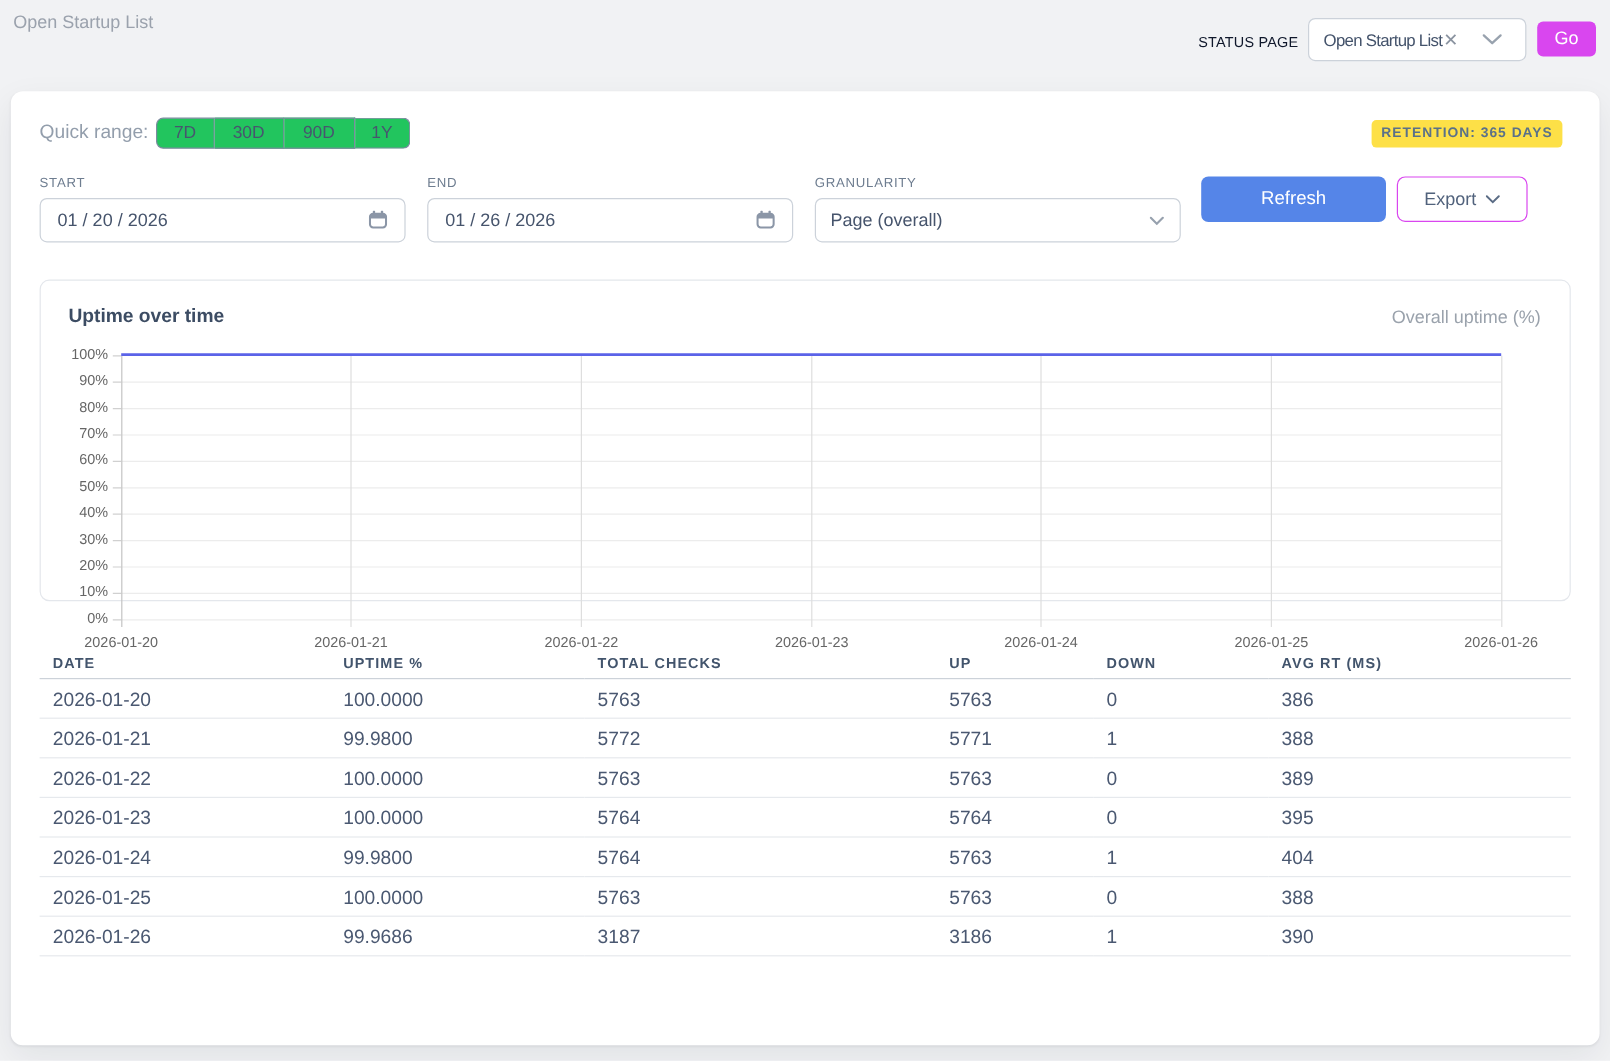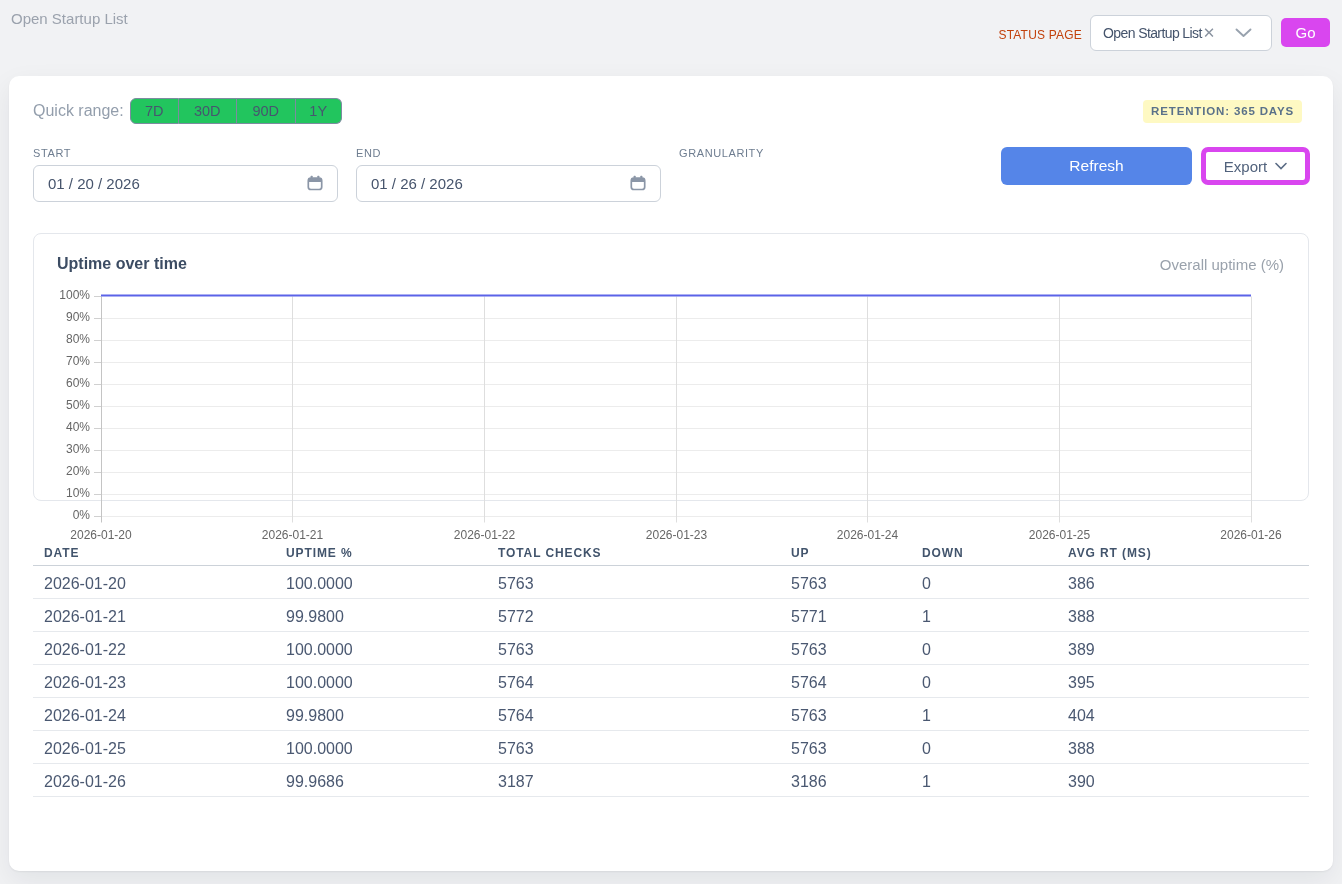--- a/index.html
+++ b/index.html
@@ -7,53 +7,53 @@
 body {
   width:1342px; height:884px; overflow:hidden;
   background:#f1f2f4;
   font-family:"Liberation Sans", sans-serif;
   color:#46536b;
 }
 .topbar { display:flex; justify-content:space-between; align-items:flex-start; padding:10px 12px 0 11px; height:76px; }
 h1 { margin:0; font-size:25px; font-weight:700; color:#33415c; letter-spacing:0.2px; line-height:29px; }
 .subtitle { margin:0; font-size:15px; color:#9ba2ad; }
 .topright { display:flex; align-items:center; margin-top:5px; }
-.sp-label { font-size:12px; color:#c2410c; letter-spacing:0.2px; margin-right:8px; position:relative; top:1.5px; }
+.sp-label { font-size:12px; color:#0f172a; letter-spacing:0.2px; margin-right:8px; position:relative; top:1.5px; }
 .sp-select { width:182px; height:36px; background:#fff; border:1px solid #ccd2da; border-radius:6px; display:flex; align-items:center; padding:0 19px 0 12px; }
 .sp-select .txt { font-size:14px; color:#44536b; letter-spacing:-0.6px; }
 .sp-select .x { font-size:15px; color:#8a93a0; margin-left:1px; }
 .sp-select svg { margin-left:auto; }
 .go-btn { width:49px; height:29px; margin-left:9px; position:relative; top:-1px; background:#d946ef; color:#fff; font-size:15px; border:none; border-radius:5px; display:flex; align-items:center; justify-content:center; font-family:inherit; }
 
 .card { margin:0 9px; background:#fff; border-radius:10px; padding:22px 24px 20px 24px; height:795px;
   box-shadow:0 1px 2px rgba(16,24,40,.06), 0 10px 28px rgba(16,24,40,.07); }
 
 .row1 { display:flex; align-items:center; justify-content:space-between; height:26px; padding-right:7px; }
 .qr { display:flex; align-items:center; }
 .qr-label { font-size:16px; color:#939eac; margin-right:6px;text-align:right; }
 .btngroup { display:flex; }
 .btngroup button { height:26px; padding:0; background:#22c55e; border:1px solid #7d8ba0; border-left:none; font-size:14.5px; color:#47566f; font-family:inherit; }
 .btngroup button:nth-child(1){width:49px;}.btngroup button:nth-child(2){width:58px;}.btngroup button:nth-child(3){width:59px;}.btngroup button:nth-child(4){width:46px;}
 .btngroup button:first-child { border-left:1px solid #7d8ba0; border-radius:6px 0 0 6px; }
 .btngroup button:last-child { border-radius:0 6px 6px 0; }
-.badge { background:#fef9c3; color:#5a7189; font-size:11.5px; font-weight:700; letter-spacing:0.85px; padding:5px 8px 6px 8px; border-radius:4px; }
+.badge { background:#fde047; color:#5a7189; font-size:11.5px; font-weight:700; letter-spacing:0.85px; padding:5px 8px 6px 8px; border-radius:4px; }
 
 .row2 { display:flex; margin-top:23px; align-items:flex-start; }
 .row2 > * { flex:0 0 auto; }
 .field { width:305px; margin-right:18px; }
 .field.f3 { margin-right:17px; }
 .flabel { font-size:11px; color:#6e7d90; letter-spacing:0.6px; margin-bottom:6px; }
 .finput { width:100%; height:37px; border:1px solid #ccd2da; border-radius:6px; background:#fff; font-family:inherit; font-size:15px; color:#46546c; padding:0 12px; display:flex; align-items:center; }
 .dtext { padding-left:14px; }
 .dwrap { position:relative; }
 .dwrap svg { position:absolute; right:15px; top:10px; pointer-events:none; }
 .selbox { position:relative; }
 .selbox .chev { position:absolute; right:14px; top:15px; }
-.refresh-btn { width:191px; height:38px; background:#5585e8; color:#fff; border:none; border-radius:6px; font-size:15.5px; font-family:inherit; margin-right:9px; }
-.export-btn { width:109px; height:38px; background:#fff; color:#51627c; border:5px solid #d946ef; border-radius:7px; font-size:15px; font-family:inherit; display:flex; align-items:center; justify-content:center; }
+.refresh-btn { width:154px; height:38px; background:#5585e8; color:#fff; border:none; border-radius:6px; font-size:15.5px; font-family:inherit; margin-right:9px; }
+.export-btn { width:109px; height:38px; background:#fff; color:#51627c; border:1px solid #d946ef; border-radius:7px; font-size:15px; font-family:inherit; display:flex; align-items:center; justify-content:center; }
 .export-btn svg { margin-left:8px; }
 
 .chartcard { margin-top:31px; border:1px solid #e4e7ec; border-radius:8px; height:268px; padding:22px 24px 0 23px; }
 .chead { display:flex; justify-content:space-between; align-items:center; height:16px; }
 .ctitle { font-size:16px; font-weight:700; color:#3c4c63; }
 .clabel { font-size:15px; color:#9aa2ac; }
 
 table { border-collapse:collapse; table-layout:fixed; width:1276px; margin-top:40px; }
 th { text-align:left; font-size:12px; font-weight:700; color:#42546c; letter-spacing:0.9px; padding:0 0 0 11px; height:24px; border-bottom:1.5px solid #ccd2d9; vertical-align:middle; }
 td { font-size:16px; color:#4a5871; padding:4px 0 0 11px; height:33px; border-bottom:1px solid #e6e9ed; vertical-align:middle; }
@@ -111,20 +111,26 @@
           <svg width="16" height="16" viewBox="0 0 16 16">
             <rect x="1.3" y="3.1" width="13.4" height="11.4" rx="2.6" fill="none" stroke="#8b96a7" stroke-width="1.7"></rect>
             <path d="M1.3 5.7 a2.6 2.6 0 0 1 2.6 -2.6 h8.2 a2.6 2.6 0 0 1 2.6 2.6 v1.4 h-13.4 z" fill="#8b96a7"></path>
             <rect x="3.7" y="0.7" width="1.9" height="3.2" rx="0.5" fill="#8b96a7"></rect>
             <rect x="10.4" y="0.7" width="1.9" height="3.2" rx="0.5" fill="#8b96a7"></rect>
           </svg>
         </div>
     </div>
     <div class="field f3">
       <div class="flabel">GRANULARITY</div>
+      <div class="selbox">
+        <div class="finput">Page (overall)</div>
+        <svg class="chev" width="12" height="8" viewBox="0 0 12 8">
+            <path d="M1 1.5 L6 6.5 L11 1.5" fill="none" stroke="#97a1ae" stroke-width="1.8" stroke-linecap="round"></path>
+          </svg>
+      </div>
     </div>
     <button class="refresh-btn">Refresh</button>
     <button class="export-btn">Export
       <svg width="12" height="8" viewBox="0 0 12 8">
           <path d="M1 1.5 L6 6.5 L11 1.5" fill="none" stroke="#5b6c85" stroke-width="1.6" stroke-linecap="round"></path>
         </svg>
     </button>
   </div>
 
   <div class="chartcard">

